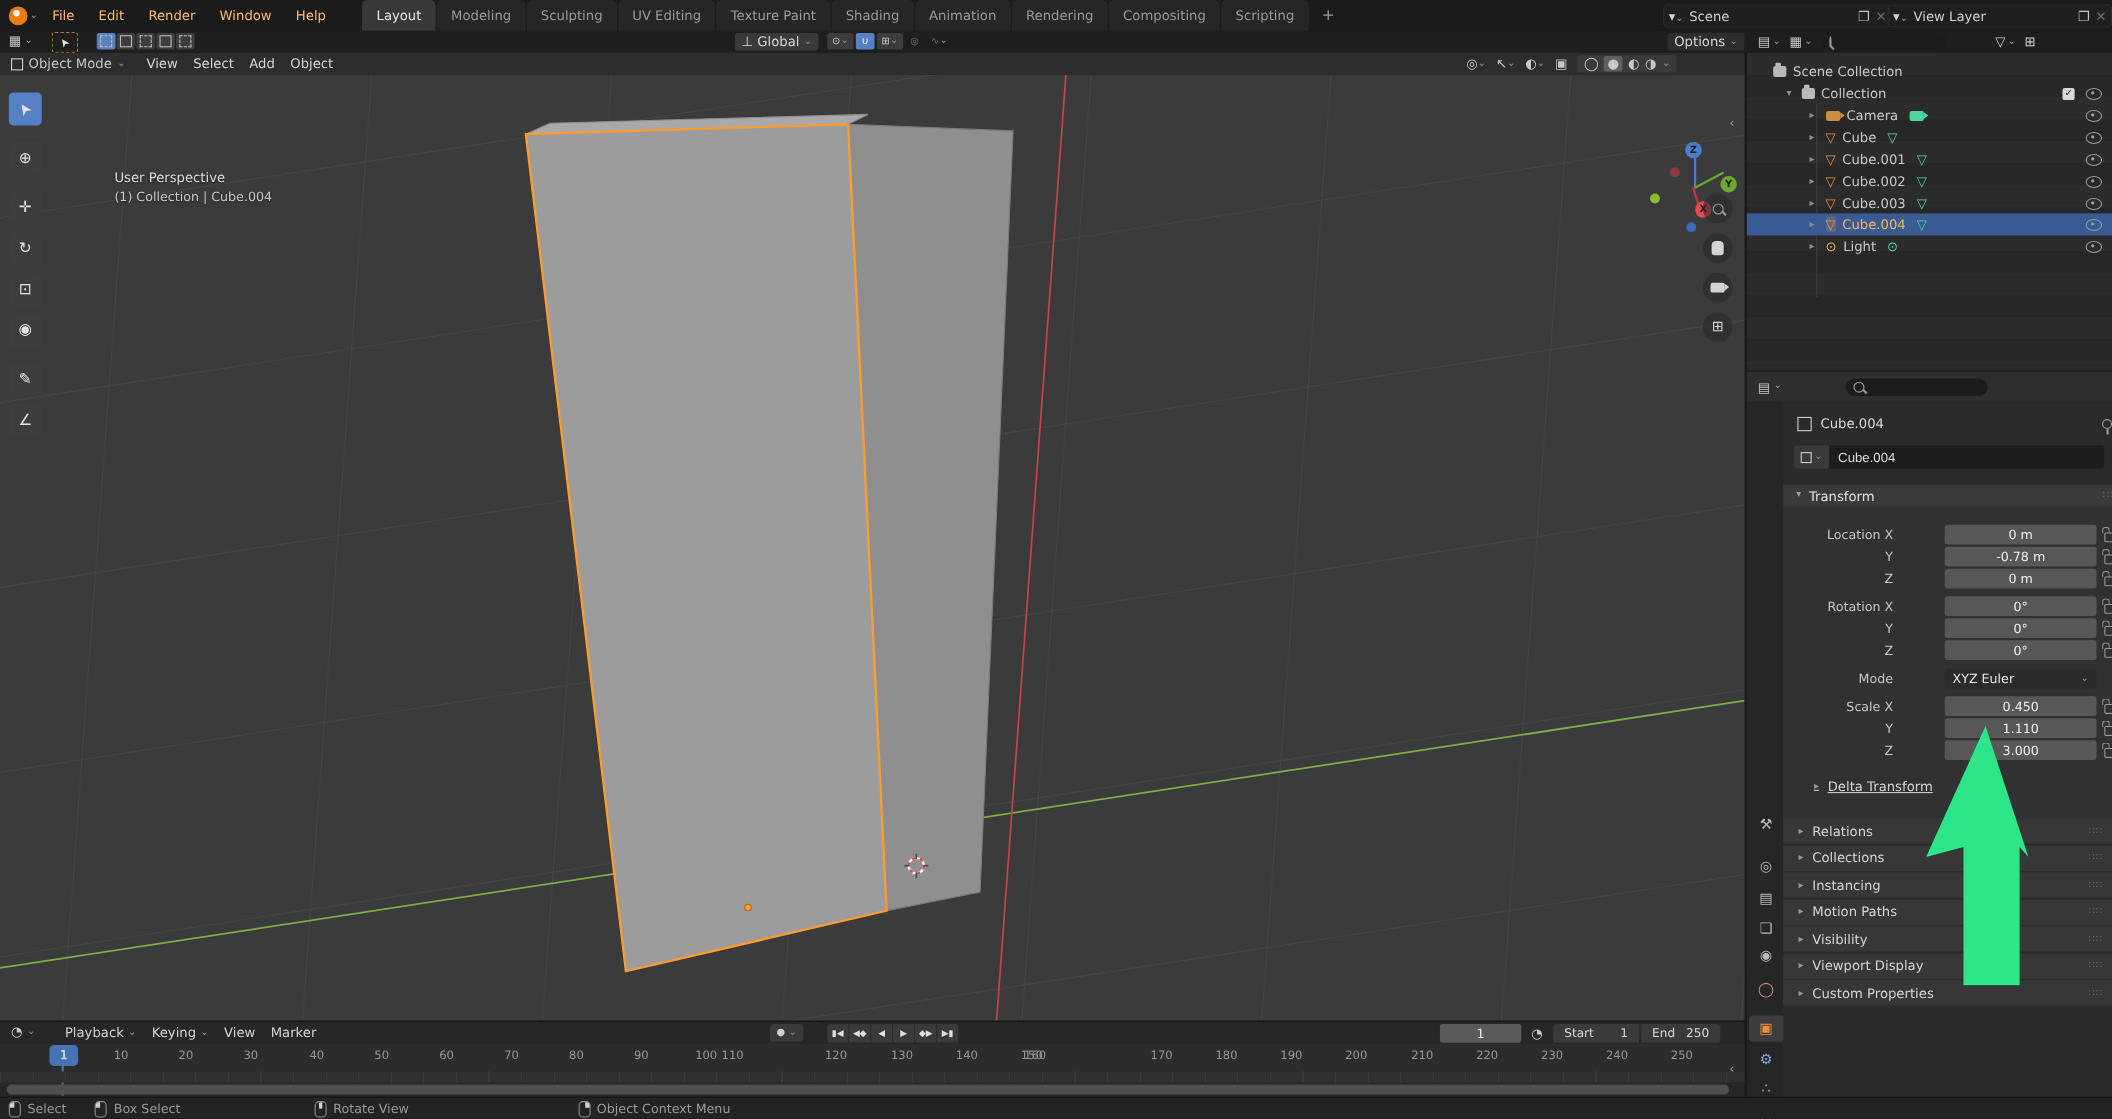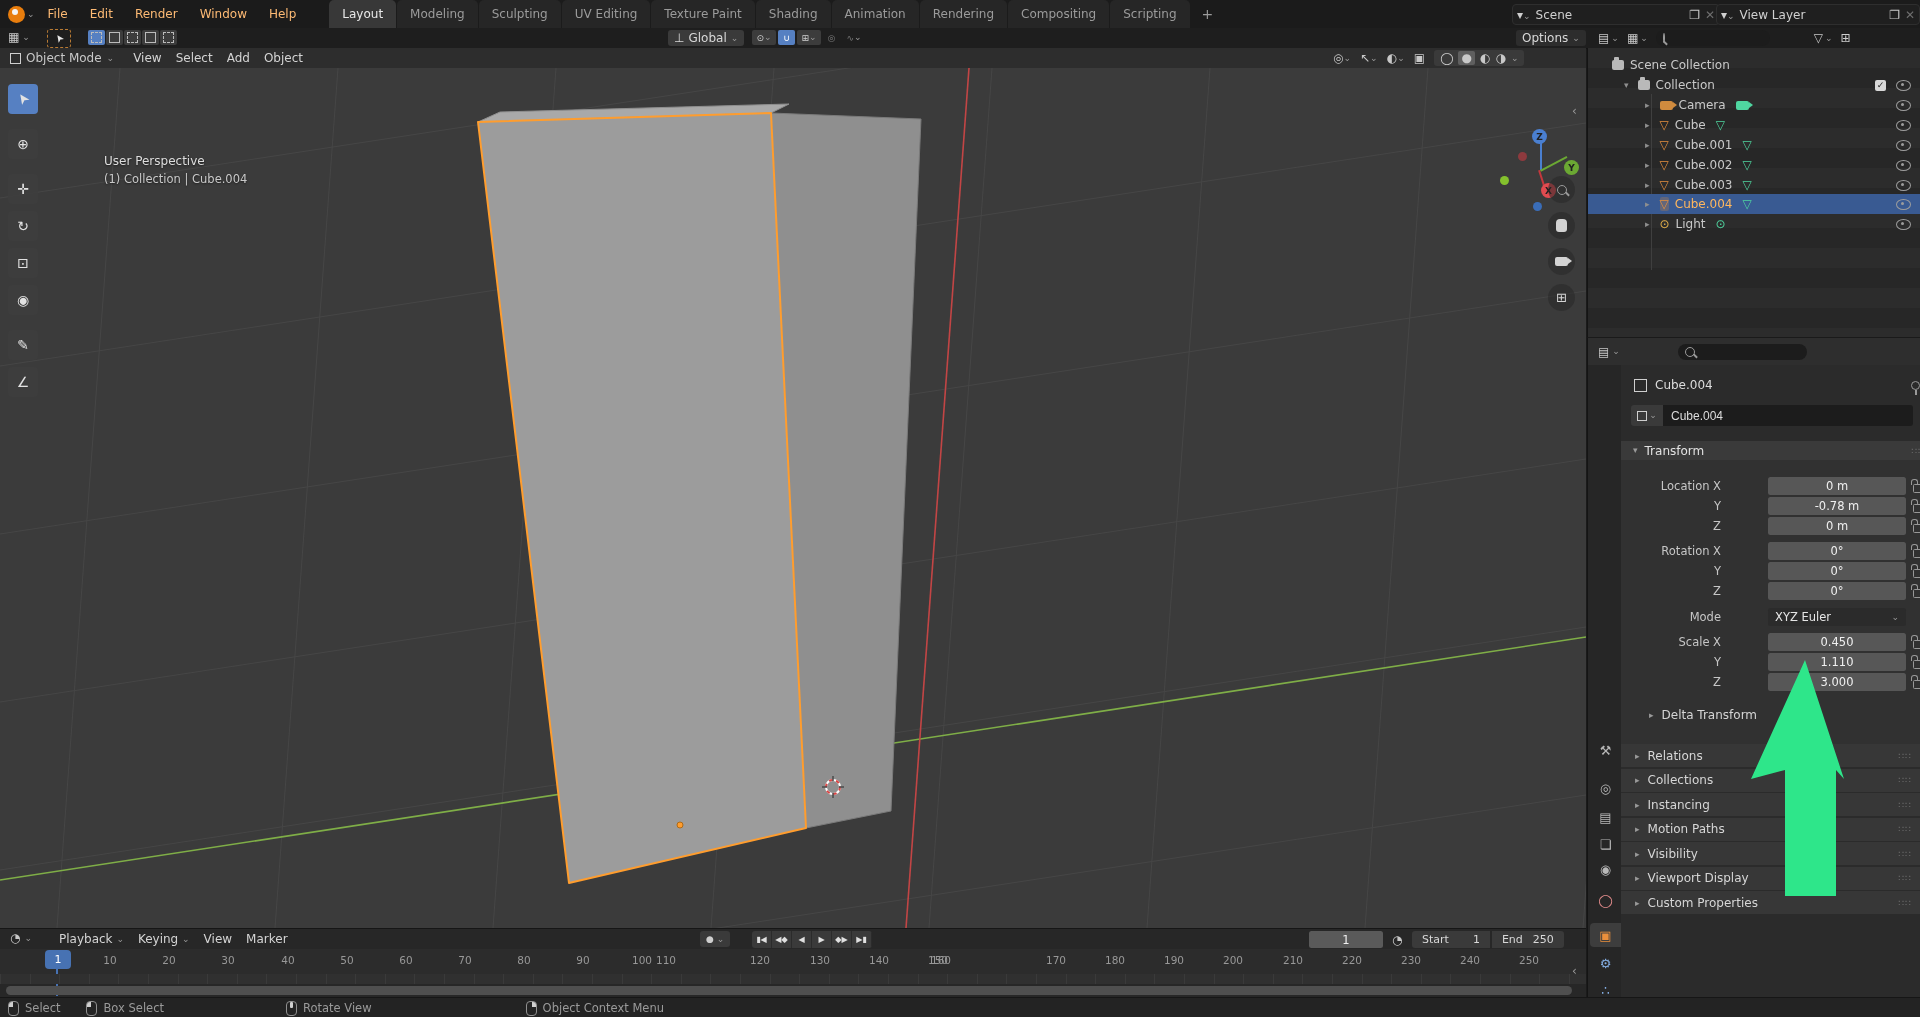--- a/index.html
+++ b/index.html
@@ -79,21 +79,21 @@
   .crumb{position:absolute;left:0;top:8px;width:300px;height:24px;display:flex;align-items:center;padding-left:13px;gap:8px;color:#dcdcdc;}
   .objsq{width:11px;height:11px;border:1px solid #cfcfcf;display:inline-block;}
   .pin{width:7px;height:7px;border:1.5px solid #9a9a9a;border-radius:50%;position:relative;display:inline-block;}
   .pin::after{content:"";position:absolute;left:3px;top:8px;width:1.5px;height:5px;background:#9a9a9a;}
   .namerow{position:absolute;left:10px;top:40px;width:282px;height:21px;display:flex;}
   .namedrop{width:32px;background:#3a3a3a;border-radius:3px 0 0 3px;display:flex;align-items:center;justify-content:center;gap:2px;color:#ccc;}
   .nameinput{flex:1;background:#1c1c1c;border:none;border-radius:0 3px 3px 0;color:#dcdcdc;padding:0 8px;font-size:12px;outline:none;}
   .panelhdr{position:absolute;left:0;width:300px;height:19px;background:#3a3a3a;display:flex;align-items:center;gap:7px;padding-left:12px;color:#e2e2e2;}
   .dots{position:absolute;right:8px;color:#6f6f6f;font-size:9px;letter-spacing:1px;}
   .tcontent{position:absolute;left:0;top:122px;width:300px;height:257px;background:#313131;}
-  .prow{position:absolute;width:300px;height:20px;}
+  .prow{position:absolute;width:300px;height:20px;text-decoration:underline;}
   .plabel{position:absolute;right:200px;top:3px;color:#c6c6c6;width:95px;text-align:right;font-size:11.5px;}
   .pfield{position:absolute;left:147px;top:1px;width:138px;height:18px;background:#575757;border-radius:2.5px;color:#f0f0f0;font-size:11.5px;display:flex;align-items:center;justify-content:center;}
   .pdrop{position:absolute;left:147px;top:1px;width:138px;height:18px;background:#2b2b2b;border-radius:2.5px;color:#e6e6e6;font-size:11.5px;display:flex;align-items:center;padding:0 7px;justify-content:space-between;box-sizing:border-box;}
   .plock{position:absolute;left:292px;top:6px;}
   .sect{position:absolute;left:0;width:300px;height:23px;background:#373737;display:flex;align-items:center;gap:8px;padding-left:14px;color:#d6d6d6;box-sizing:border-box;}
   .sect .tri{color:#9a9a9a;font-size:9px;}
   .sect .dots2{position:absolute;right:9px;color:#6f6f6f;font-size:9px;letter-spacing:1px;}
   
   .timeline{left:0;top:928px;width:1586px;height:69px;background:#272727;border-top:1px solid #161616;}
   .tl-ruler{position:absolute;left:0;top:20px;width:1586px;height:25px;background:#2c2c2c;}

